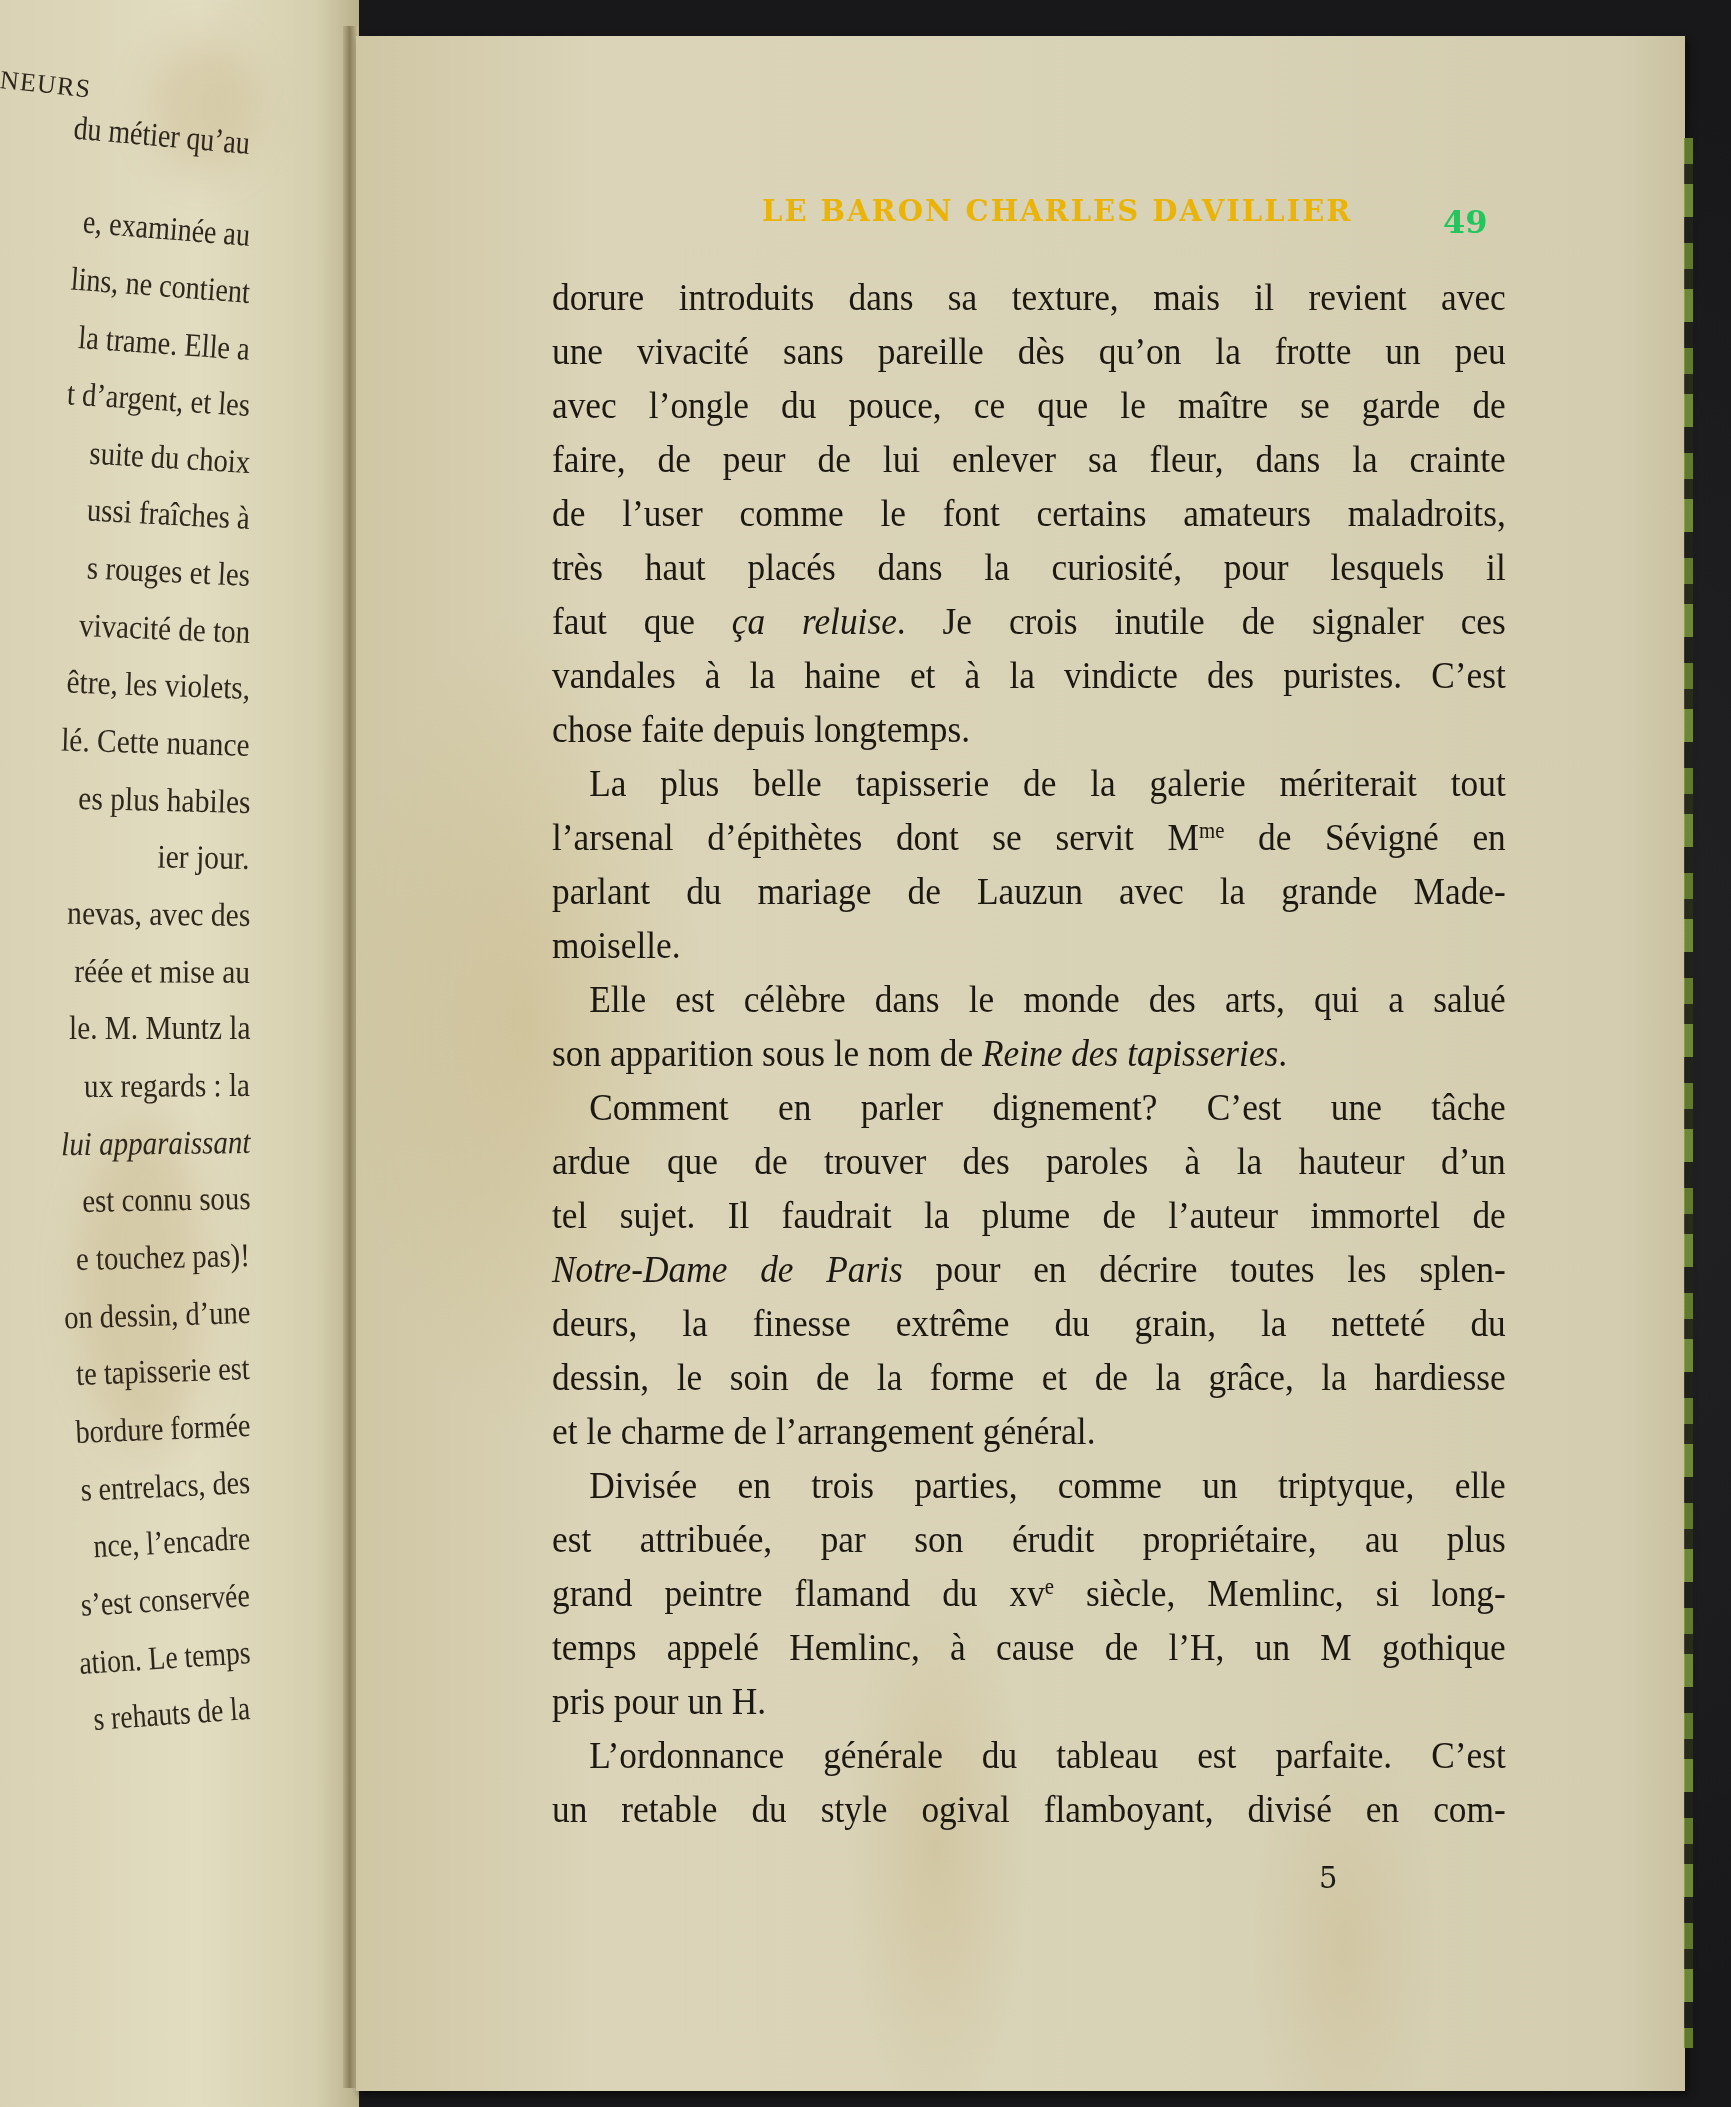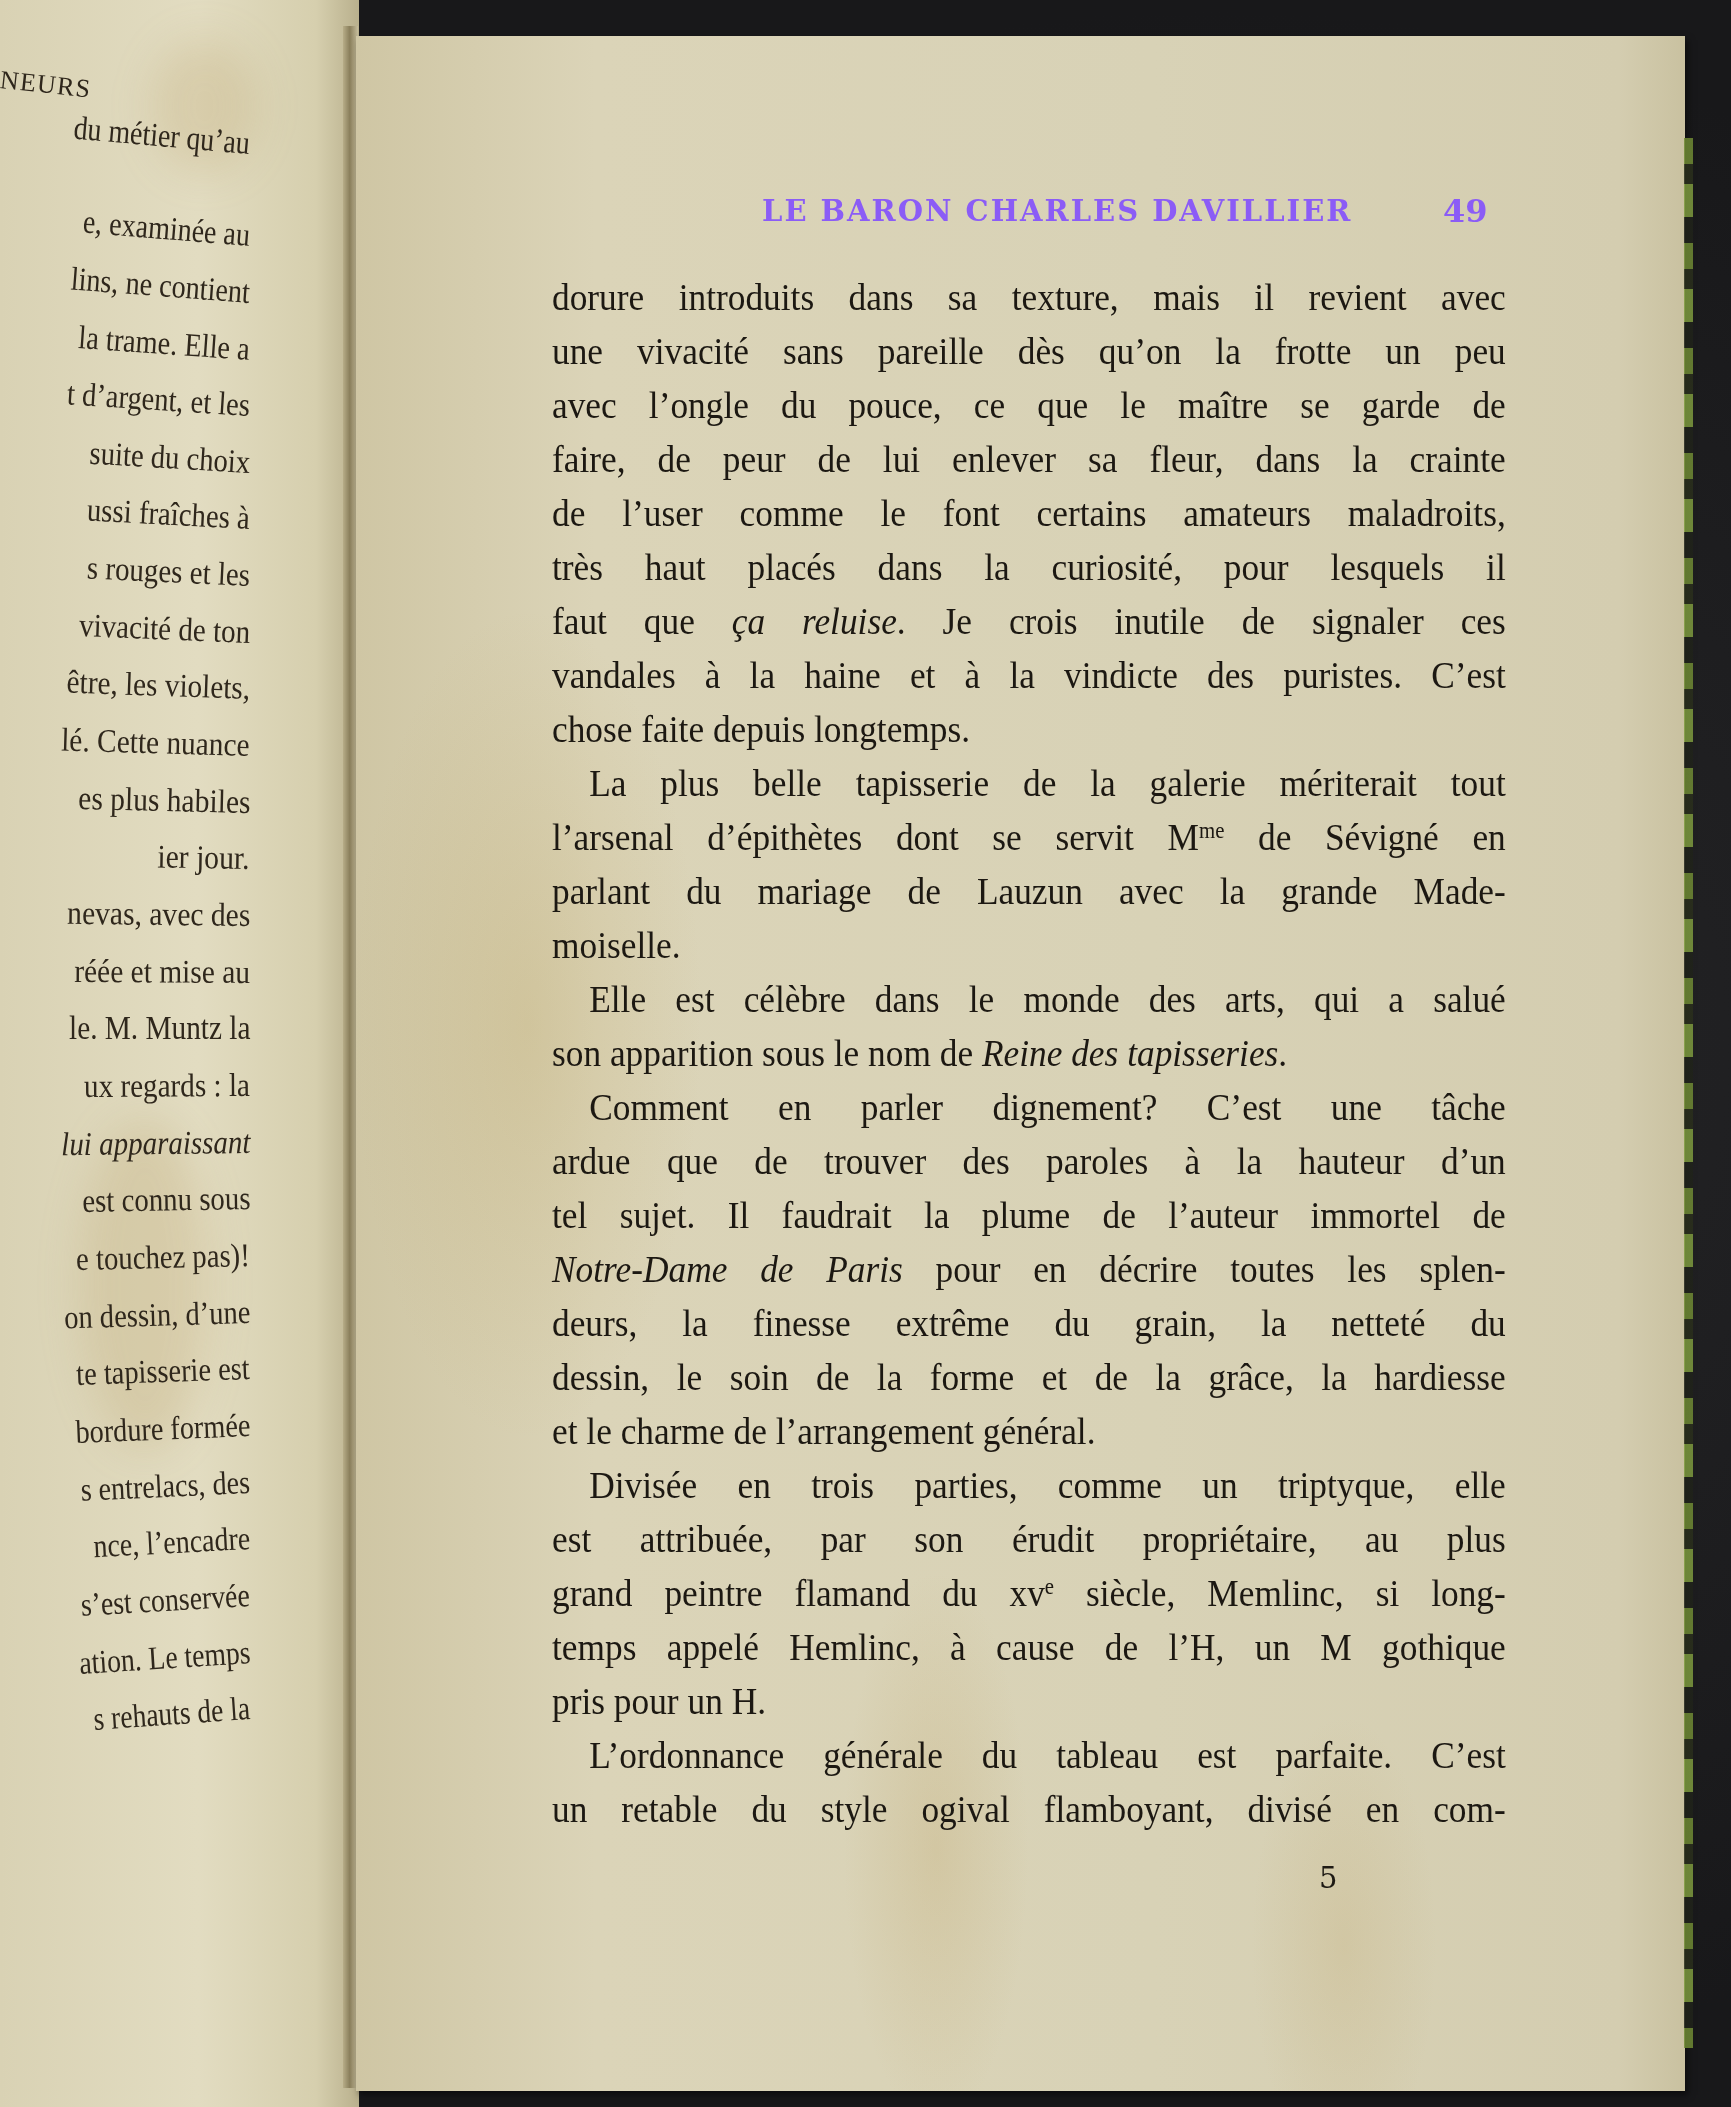--- a/index.html
+++ b/index.html
@@ -50,25 +50,25 @@
   }
   .green-edge {
     position:absolute; left:1684px; top:138px; width:9.2px; height:1910px;
     background:repeating-linear-gradient(180deg, #6f8a34 0 26px, #2a2f1c 26px 46px, #7d9a3e 46px 79px, #20231a 79px 105px);
     opacity:0.85;
   }
 
   .running-head {
     position:absolute; left:762px; top:194px;
     font-family:"DejaVu Serif", serif; font-size:29px; letter-spacing:2px;
-    color:#8b5cf6; font-weight:bold;
+    color:#eab308; font-weight:bold;
   }
   .page-number {
-    position:absolute; left:1443px; top:192px;
-    font-family:"DejaVu Serif", serif; font-size:32px; font-weight:bold; color:#8b5cf6;
+    position:absolute; left:1443px; top:203px;
+    font-family:"DejaVu Serif", serif; font-size:32px; font-weight:bold; color:#22c55e;
   }
 
   .body-text {
     position:absolute; left:552px; top:270px; width:954px;
   }
   .line {
     height:54px; line-height:54px; white-space:nowrap;
     font-family:"Liberation Serif", serif; font-size:38px; color:#1c1812;
     text-align:justify; text-align-last:justify;
     transform:scaleX(0.93); transform-origin:left center; width:107.5%;

